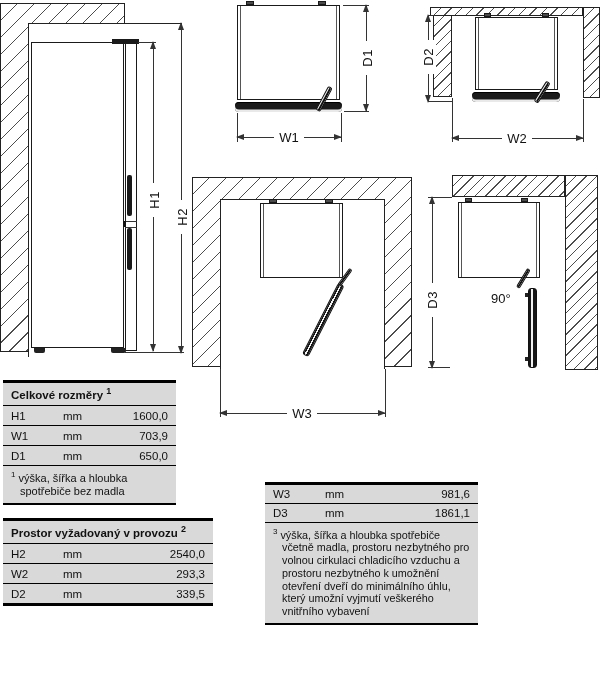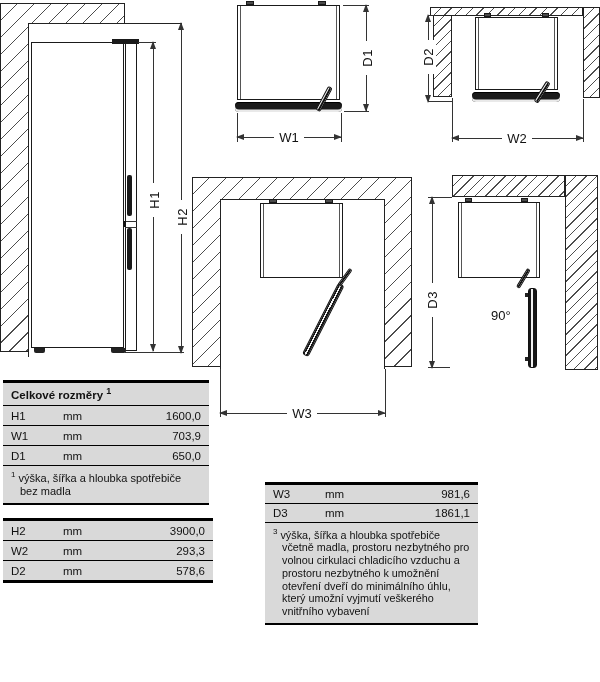--- a/index.html
+++ b/index.html
@@ -58,21 +58,21 @@
     position:absolute; width:16px; height:34px; background:#fff; z-index:5;
     display:flex; align-items:center; justify-content:center;
     font-size:13px; color:#111;
   }
   .vlab span { writing-mode:vertical-rl; transform:rotate(180deg); letter-spacing:.5px; }
   .hlab {
     position:absolute; width:30px; height:15px; background:#fff; z-index:5;
     display:flex; align-items:center; justify-content:center;
     font-size:13px; color:#111;
   }
-  .anglab { position:absolute; font-size:13px; color:#111; background:#fff; padding:0 1px; z-index:5;margin-top:17px; }
+  .anglab { position:absolute; font-size:13px; color:#111; background:#fff; padding:0 1px; z-index:5; }
 
   
   .tbl {
     position:absolute; background:#d9d9d9; color:#111;
     border-top:3px solid #000; border-bottom:2px solid #000; font-size:11.5px;
   }
   .tbl-h  { font-weight:bold; padding:3px 8px; border-bottom:1px solid #000; line-height:1.25; }
   .tbl-r  { display:flex; padding:3.5px 8px; border-bottom:1px solid #000; align-items:center; }
   .tbl-r.compact { padding:3px 8px; }
   .c1 { width:52px; } .c2 { flex:1; } .c3 { text-align:right; }
@@ -217,55 +217,56 @@
     <div class="tick-h" style="left:428px;top:367px;width:22px;"></div>
     <div class="dim-v" style="left:432px;top:197px;height:171px;">
       <i class="ar ar-up"></i>
         <i class="ar ar-down"></i>
     </div>
     <div class="vlab" style="left:424px;top:283px;">
         <span>D3</span>
       </div>
   </div>
 
-  <div class="tbl" style="left:3px;top:380px;width:206px;">
+  <div class="tbl" style="left:3px;top:380px;width:173px;">
     <div class="tbl-h"><span>Celkové rozměry</span> <sup>1</sup></div>
     <div class="tbl-r">
       <span class="c1">H1</span>
       <span class="c2">mm</span>
       <span class="c3">1600,0</span>
     </div>
     <div class="tbl-r">
       <span class="c1">W1</span>
       <span class="c2">mm</span>
       <span class="c3">703,9</span>
     </div>
     <div class="tbl-r">
       <span class="c1">D1</span>
       <span class="c2">mm</span>
       <span class="c3">650,0</span>
     </div>
     <div class="tbl-fn"><sup>1</sup> <span>výška, šířka a hloubka spotřebiče bez madla</span></div>
   </div>
 
   <div class="tbl" style="left:3px;top:518px;width:210px;">
+    <div class="tbl-h"><span>Prostor vyžadovaný v provozu</span> <sup>2</sup></div>
     <div class="tbl-r">
       <span class="c1">H2</span>
       <span class="c2">mm</span>
-      <span class="c3">3900,0</span>
+      <span class="c3">2540,0</span>
     </div>
     <div class="tbl-r">
       <span class="c1">W2</span>
       <span class="c2">mm</span>
       <span class="c3">293,3</span>
     </div>
     <div class="tbl-r">
       <span class="c1">D2</span>
       <span class="c2">mm</span>
-      <span class="c3">578,6</span>
+      <span class="c3">339,5</span>
     </div>
   </div>
 
   <div class="tbl" style="left:265px;top:482px;width:213px;">
     <div class="tbl-r compact">
       <span class="c1">W3</span>
       <span class="c2">mm</span>
       <span class="c3">981,6</span>
     </div>
     <div class="tbl-r compact">

